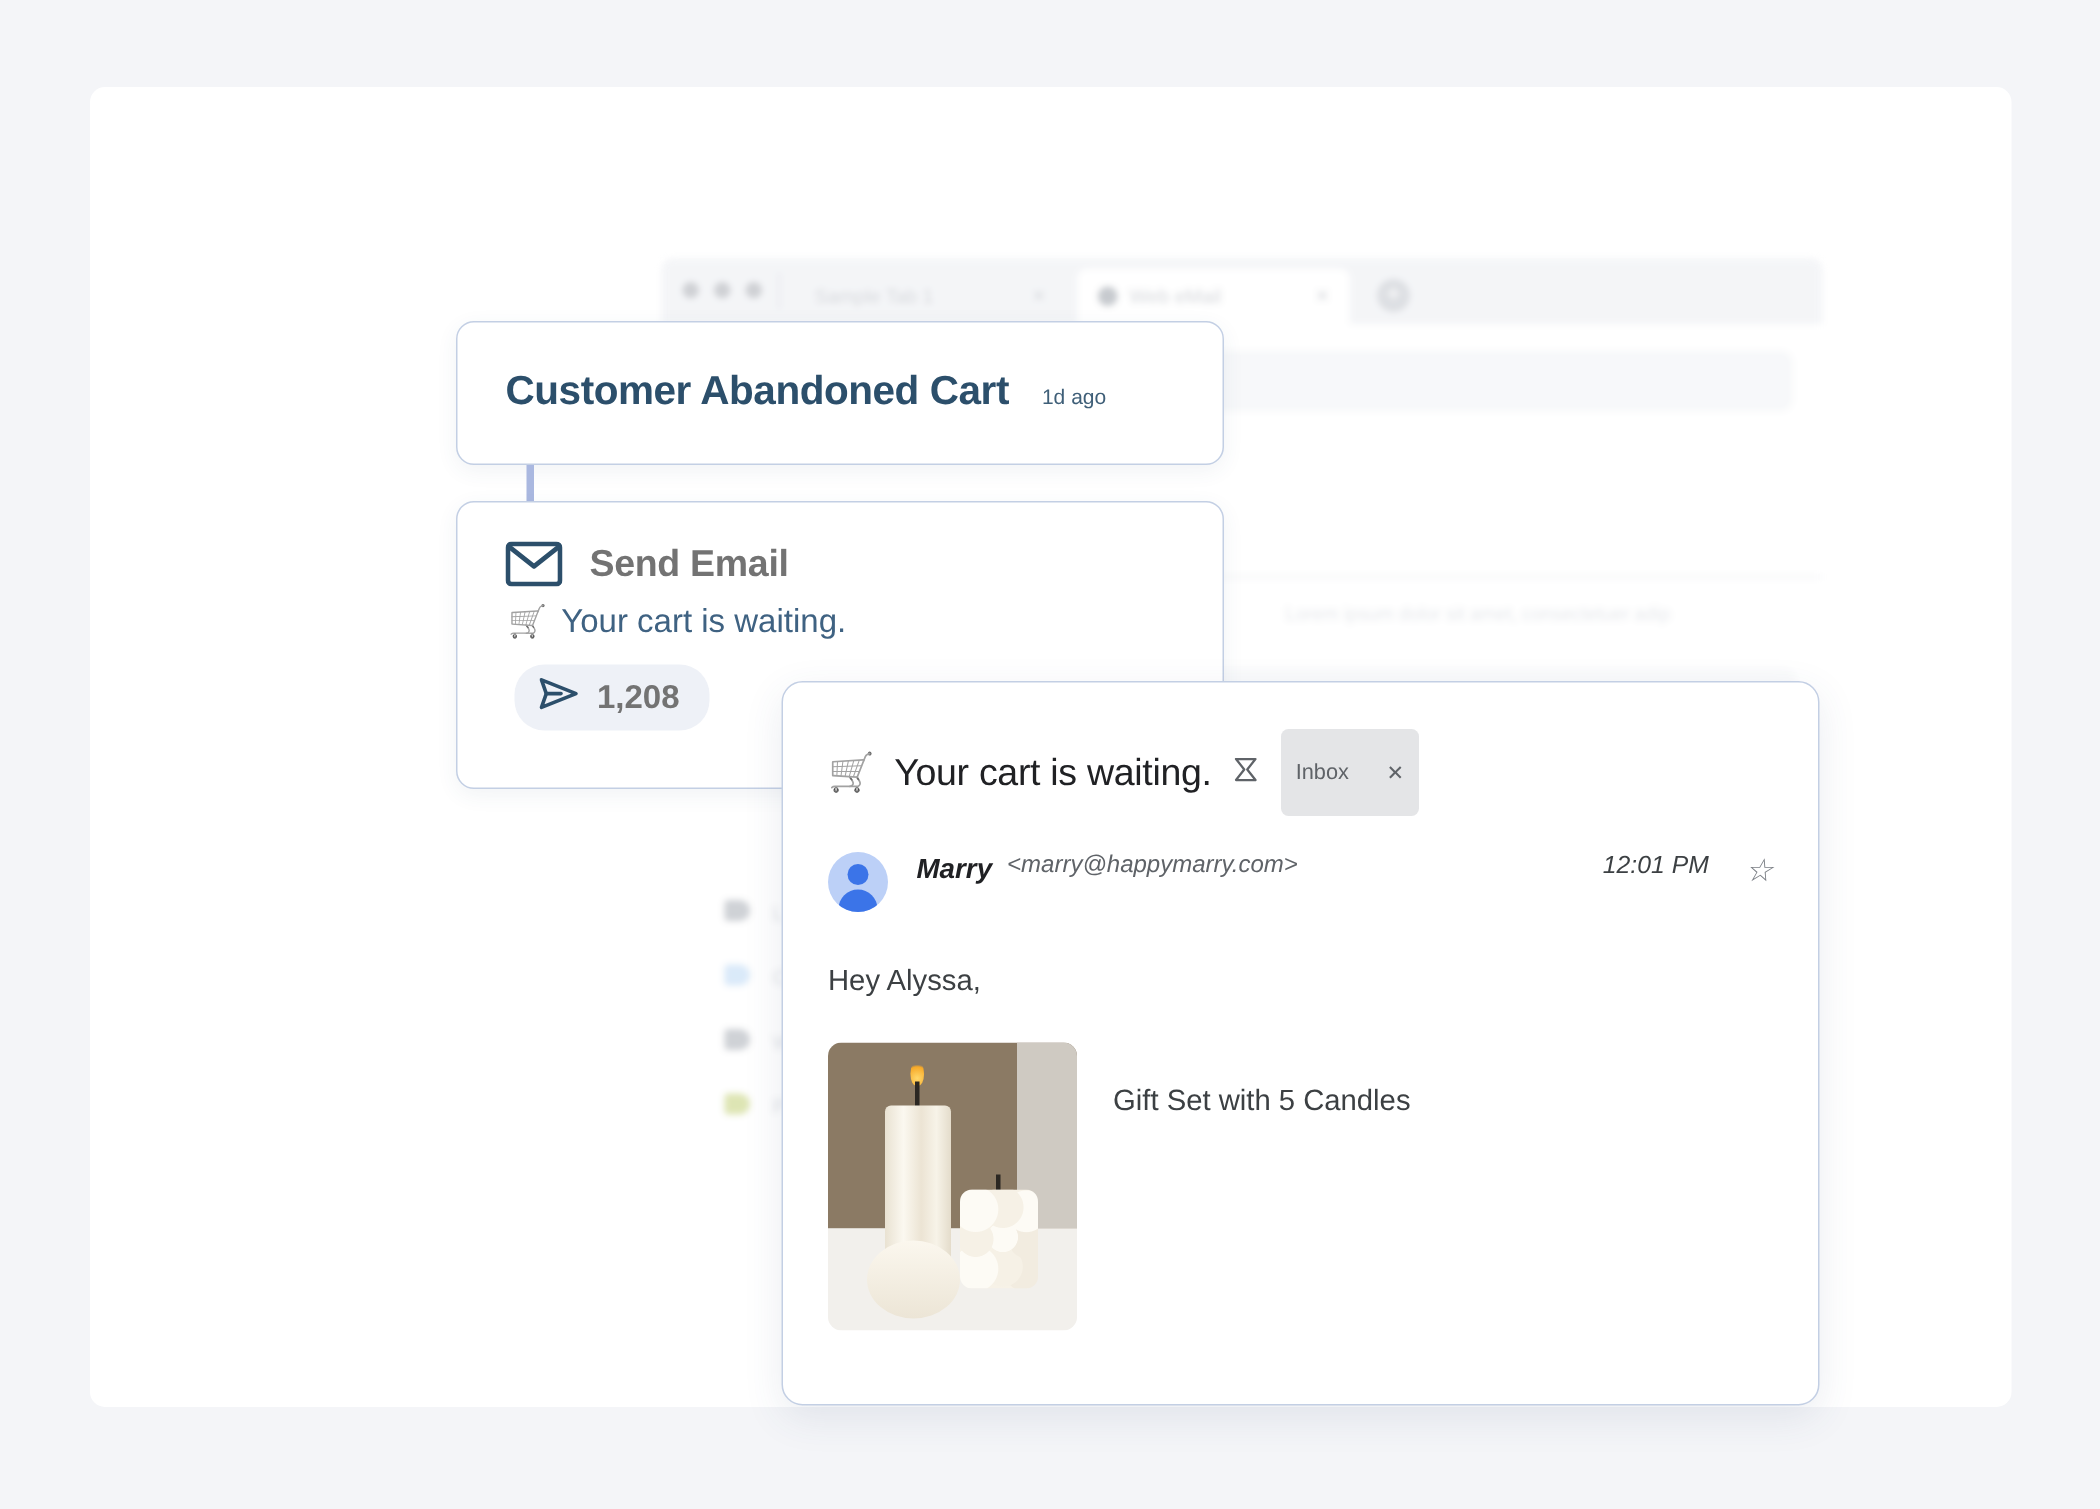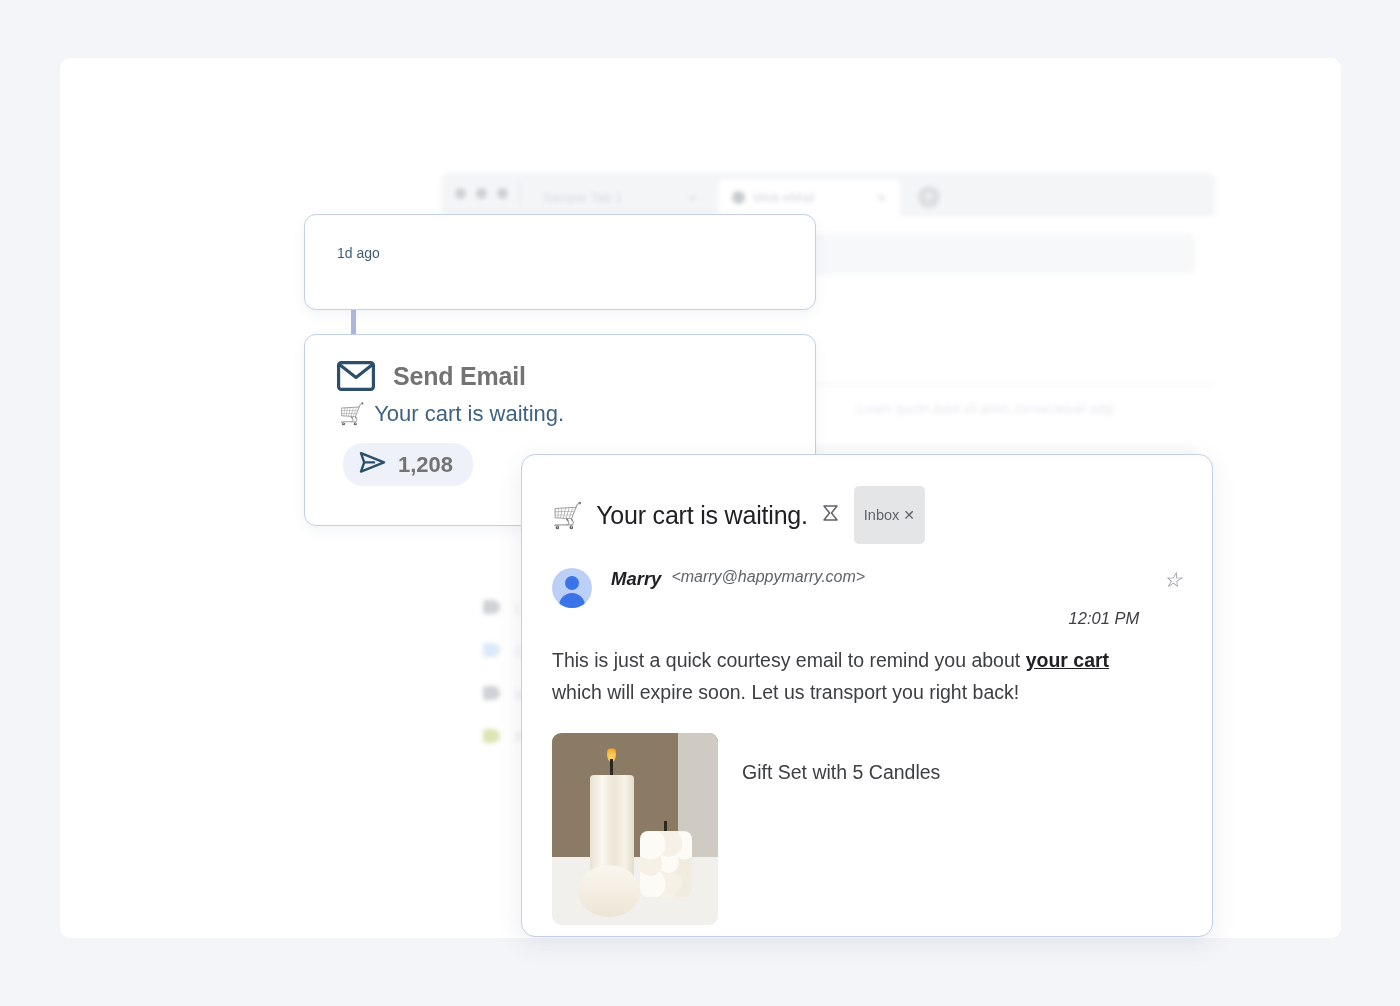--- a/index.html
+++ b/index.html
@@ -111,36 +111,36 @@
   .email-card {
     position: absolute; left: 461px; top: 396px;
     width: 692px; height: 483px;
     background: #ffffff; border: 1.5px solid #c3cfe4; border-radius: 14px;
     box-shadow: 0 8px 26px rgba(60,80,120,.10);
     overflow: hidden;
   }
   .subject-row { display: flex; align-items: center; gap: 13px; padding: 31px 0 0 30px; }
   .subject-text { font-size: 25px; color: #202124; letter-spacing: -.2px; }
   .inbox-chip {
-    display: inline-flex; align-items: center; gap: 4px;
+    display: inline-flex; align-items: center; gap: 25px;
     background: #e4e5e7; border-radius: 5px; padding: 21px 10px;
     font-size: 14.5px; color: #5f6368;
   }
   .chip-x { font-size: 14px; color: #5f6368; }
 
   .sender-row { display: flex; align-items: flex-start; padding: 24px 30px 0 30px; font-style: italic; }
   .avatar {
     width: 40px; height: 40px; border-radius: 50%;
     background: #bcd0f7; flex: none; position: relative; overflow: hidden;
   }
   .av-head { position: absolute; left: 13px; top: 8px; width: 14px; height: 14px; border-radius: 50%; background: #3b74e8; }
   .av-body { position: absolute; left: 7px; top: 25px; width: 26px; height: 16px; border-radius: 13px 13px 0 0; background: #3b74e8; }
   .sender-name { margin-left: 19px; font-size: 18.5px; font-weight: bold; color: #202124; }
   .sender-addr { margin-left: 10px; font-size: 16px; color: #5f6368; }
-  .sender-time { margin-left: auto; font-size: 16.5px; color: #3c4043; margin-top: 41px; }
+  .sender-time { margin-left: auto; font-size: 16.5px; color: #3c4043; }
   .star { margin-left: 24px; font-size: 21px; color: #7b7f85; }
 
   .body-txt { padding: 30px 30px 0 30px; font-size: 19.5px; color: #3c4043; line-height: 1.65; }
   .body-p2 { padding-top: 16px; max-width: 640px; }
   .cart-link { font-weight: bold; color: #202124; text-decoration: underline; }
 
   .product-row { display: flex; gap: 24px; padding: 25px 0 0 30px; }
   .prod-img {
     width: 166px; height: 192px; border-radius: 9px; flex: none;
     position: relative; overflow: hidden; background: #ffffff;
@@ -255,20 +255,21 @@
         <div class="bb-read">
           <span class="bb-sender">mple sender mail</span>
           <span class="bb-lorem">Lorem ipsum dolor sit amet, consectetuer adip</span>
         </div>
         <div class="bb-block"></div>
       </div>
     </div>
 
     <div class="flow-card card-trigger">
       <div class="inner">
+        <span class="trigger-title">Customer Abandoned Cart</span>
         <span class="trigger-time">1d ago</span>
       </div>
     </div>
 
     <div class="connector"></div>
 
     <div class="flow-card card-action">
       <div class="action-head">
         <span class="env-icon">
           <svg width="38" height="30" viewBox="0 0 38 30" fill="none">
@@ -313,24 +314,22 @@
         <span class="avatar">
           <span class="av-head"></span>
           <span class="av-body"></span>
         </span>
         <span class="sender-name">Marry</span>
         <span class="sender-addr">&lt;marry@happymarry.com&gt;</span>
         <span class="sender-time">12:01 PM</span>
         <span class="star">☆</span>
       </div>
 
-
-      <div class="body-txt body-p2">
-        <span>This is just a quick courtesy email to remind you about </span><span class="cart-link">your cart</span><span> which will expire soon. Let us transport you right back!</span>
-      </div>
+      <div class="body-txt">Hey Alyssa,</div>
+
 
       <div class="product-row">
         <span class="prod-img">
           <span class="pi-wall"></span>
           <span class="pi-wall-r"></span>
           <span class="pi-table"></span>
           <span class="c-flame"></span>
           <span class="c-wick"></span>
           <span class="c-tall"></span>
           <span class="c-bubble-wick"></span>

